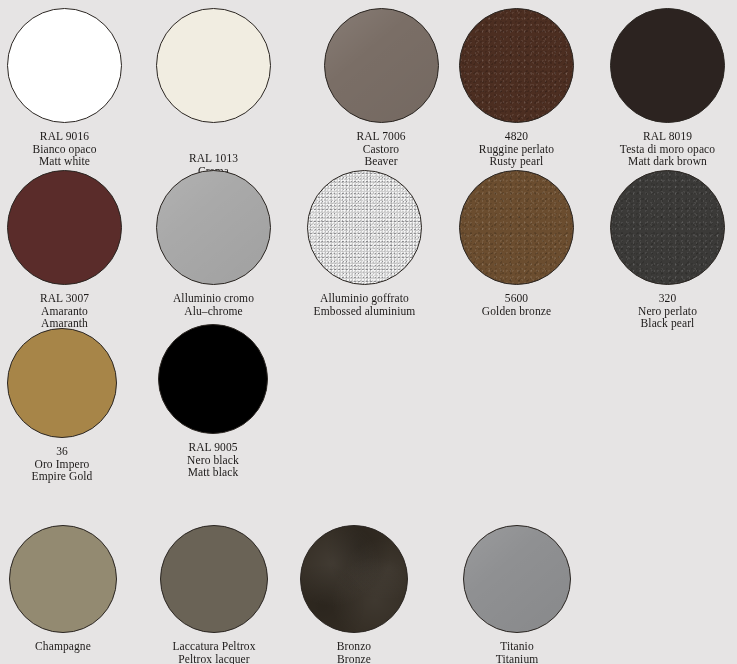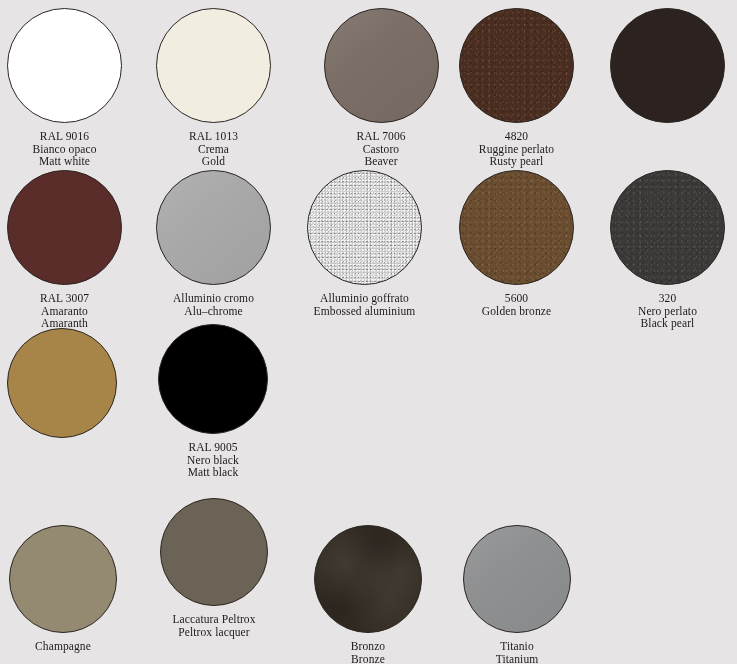--- a/index.html
+++ b/index.html
@@ -84,21 +84,21 @@
     <div class="swatch-cell" style="left: -9.5px; top: 8px;">
       <div class="disc-wrap">
         <div class="disc" style="width: 115px; height: 115px; background-color: rgb(255, 255, 255); border-color: rgb(43, 38, 34);"></div>
       </div>
       <div class="labels">
         <span class="ln">RAL 9016</span>
         <span class="ln">Bianco opaco</span>
         <span class="ln">Matt white</span>
       </div>
     </div>
-    <div class="swatch-cell" style="left: 139.5px; top: 8px;">
+    <div class="swatch-cell" style="left: 139.5px; top: 8px; gap: 22px;">
       <div class="disc-wrap">
         <div class="disc" style="width: 115px; height: 115px; background-color: rgb(241, 237, 225); border-color: rgb(43, 38, 34);"></div>
       </div>
       <div class="labels">
         <span class="ln">RAL 1013</span>
         <span class="ln">Crema</span>
         <span class="ln">Gold</span>
       </div>
     </div>
     <div class="swatch-cell" style="left: 307px; top: 8px; justify-content: flex-end;">
@@ -118,20 +118,25 @@
       <div class="labels">
         <span class="ln">4820</span>
         <span class="ln">Ruggine perlato</span>
         <span class="ln">Rusty pearl</span>
       </div>
     </div>
     <div class="swatch-cell" style="left: 593.5px; top: 8px;">
       <div class="disc-wrap">
         <div class="disc" style="width: 115px; height: 115px; background-color: rgb(44, 35, 32); border-color: rgb(43, 38, 34);"></div>
       </div>
+      <div class="labels">
+        <span class="ln">RAL 8019</span>
+        <span class="ln">Testa di moro opaco</span>
+        <span class="ln">Matt dark brown</span>
+      </div>
     </div>
     <div class="swatch-cell" style="left: -9.5px; top: 170px;">
       <div class="disc-wrap">
         <div class="disc" style="width: 115px; height: 115px; background-color: rgb(90, 44, 42); border-color: rgb(43, 38, 34);"></div>
       </div>
       <div class="labels">
         <span class="ln">RAL 3007</span>
         <span class="ln">Amaranto</span>
         <span class="ln">Amaranth</span>
       </div>
@@ -170,49 +175,54 @@
       <div class="labels">
         <span class="ln">320</span>
         <span class="ln">Nero perlato</span>
         <span class="ln">Black pearl</span>
       </div>
     </div>
     <div class="swatch-cell" style="left: -12px; top: 328px;">
       <div class="disc-wrap">
         <div class="disc" style="width: 110px; height: 110px; background-color: rgb(167, 133, 72); border-color: rgb(43, 38, 34);"></div>
       </div>
+      <div class="labels">
+        <span class="ln">36</span>
+        <span class="ln">Oro Impero</span>
+        <span class="ln">Empire Gold</span>
+      </div>
     </div>
     <div class="swatch-cell" style="left: 139px; top: 324px;">
       <div class="disc-wrap">
         <div class="disc" style="width: 110px; height: 110px; background-color: rgb(0, 0, 0); border-color: rgb(43, 38, 34);"></div>
       </div>
       <div class="labels">
         <span class="ln">RAL 9005</span>
         <span class="ln">Nero black</span>
         <span class="ln">Matt black</span>
       </div>
     </div>
     <div class="swatch-cell" style="left: -11px; top: 525px;">
       <div class="disc-wrap">
         <div class="disc" style="width: 108px; height: 108px; background-color: rgb(147, 138, 113); border-color: rgb(43, 38, 34);"></div>
       </div>
       <div class="labels">
         <span class="ln">Champagne</span>
       </div>
     </div>
-    <div class="swatch-cell" style="left: 140px; top: 498px;">
+    <div class="swatch-cell" style="left: 140px; top: 525px;">
       <div class="disc-wrap">
         <div class="disc" style="width: 108px; height: 108px; background-color: rgb(106, 99, 86); border-color: rgb(43, 38, 34);"></div>
       </div>
       <div class="labels">
         <span class="ln">Laccatura Peltrox</span>
         <span class="ln">Peltrox lacquer</span>
       </div>
     </div>
-    <div class="swatch-cell" style="left: 294px; top: 525px;">
+    <div class="swatch-cell" style="left: 280px; top: 525px;">
       <div class="disc-wrap">
         <div class="disc tex-mottle" style="width: 108px; height: 108px; background-color: rgb(51, 44, 35); border-color: rgb(43, 38, 34);"></div>
       </div>
       <div class="labels">
         <span class="ln">Bronzo</span>
         <span class="ln">Bronze</span>
       </div>
     </div>
     <div class="swatch-cell" style="left: 443px; top: 525px;">
       <div class="disc-wrap">

